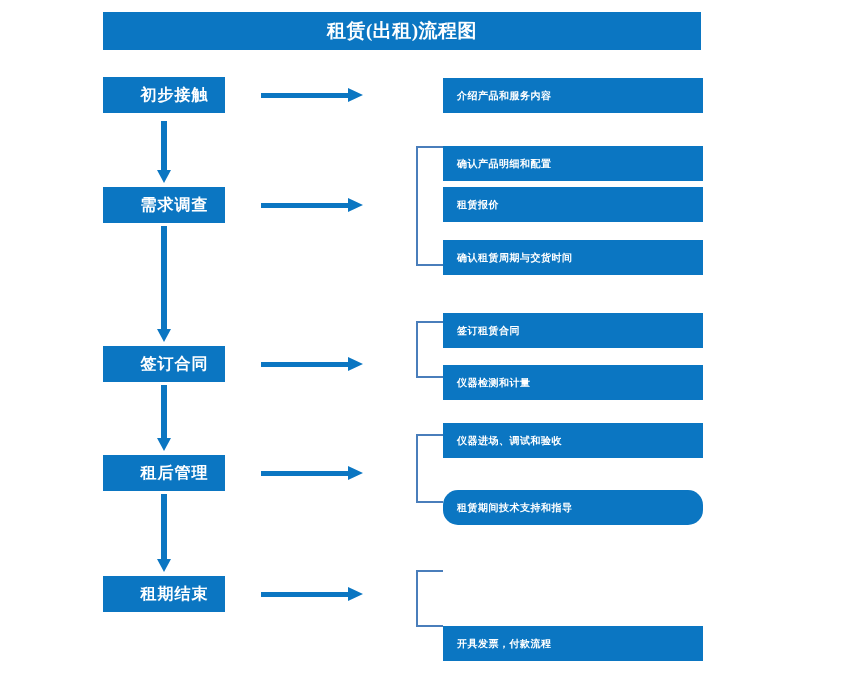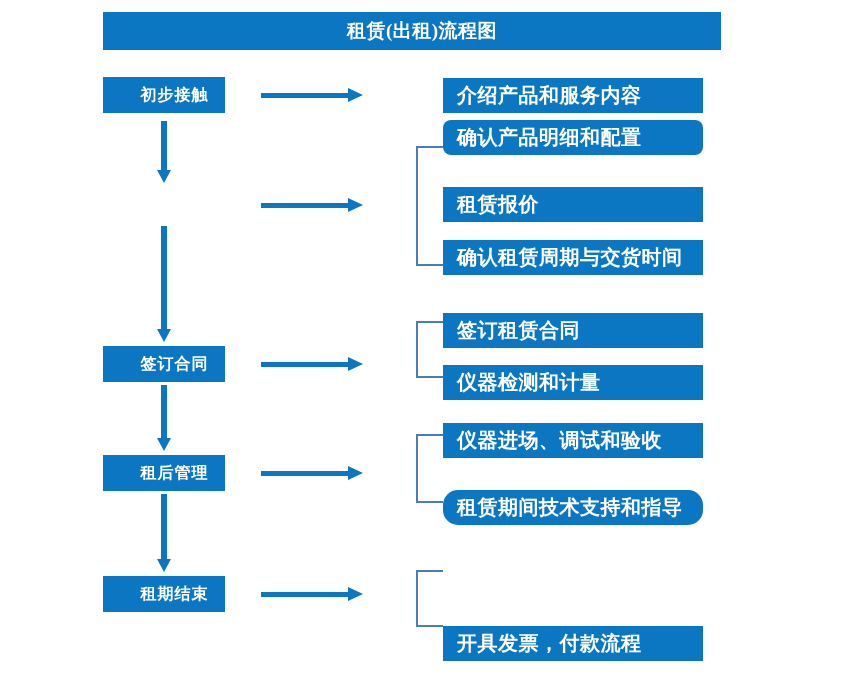--- a/index.html
+++ b/index.html
@@ -27,21 +27,20 @@
     width: 598px;
     height: 38px;
     background: #0B76C2;
     color: #ffffff;
     font-size: 19px;
     font-weight: bold;
     display: flex;
     align-items: center;
     justify-content: center;
     letter-spacing: 0.5px;
-    padding-left: 20px;
   }
 
   
   .box {
     position: absolute;
     background: #0B76C2;
     color: #ffffff;
     font-weight: bold;
     display: flex;
     align-items: center;
@@ -53,21 +52,21 @@
     width: 122px;
     height: 36px;
     font-size: 16px;
     justify-content: center;
     letter-spacing: 1px;
   }
   .box.detail {
     left: 443px;
     width: 260px;
     height: 35px;
-    font-size: 20px;
+    font-size: 10px;
     justify-content: flex-start;
     padding-left: 14px;
     letter-spacing: 0.5px;
   }
 
   
   .h-arrow {
     position: absolute;
     height: 14px;
     width: 102px;
@@ -126,20 +125,21 @@
 </style>
 </head>
 <body>
 
 <div id="canvas">
 
   <div class="title-bar">租赁(出租)流程图</div>
 
   <div class="box stage" style="top:77px;">初步接触</div>
 
+  <div class="box stage" style="top:187px;">需求调查</div>
 
   <div class="box stage" style="top:346px;">签订合同</div>
 
   <div class="box stage" style="top:455px;">租后管理</div>
 
   <div class="box stage" style="top:576px;">租期结束</div>
 
   <div class="v-arrow" style="left:157px; top:121px; height:62px;">
     <div class="shaft" style="height:49px;"></div>
     <div class="head"></div>
@@ -188,21 +188,21 @@
   <div class="bracket" style="left:416px; top:146px; width:27px; height:120px;"></div>
 
   <div class="bracket" style="left:416px; top:321px; width:27px; height:57px;"></div>
 
   <div class="bracket" style="left:416px; top:434px; width:27px; height:69px;"></div>
 
   <div class="bracket" style="left:416px; top:570px; width:27px; height:57px;"></div>
 
   <div class="box detail" style="top:78px;">介绍产品和服务内容</div>
 
-  <div class="box detail" style="top:120px;border-radius:8px;">确认产品明细和配置</div>
+  <div class="box detail" style="top:146px;">确认产品明细和配置</div>
 
   <div class="box detail" style="top:187px;">租赁报价</div>
 
   <div class="box detail" style="top:240px;">确认租赁周期与交货时间</div>
 
   <div class="box detail" style="top:313px;">签订租赁合同</div>
 
   <div class="box detail" style="top:365px;">仪器检测和计量</div>
 
   <div class="box detail" style="top:423px;">仪器进场、调试和验收</div>

